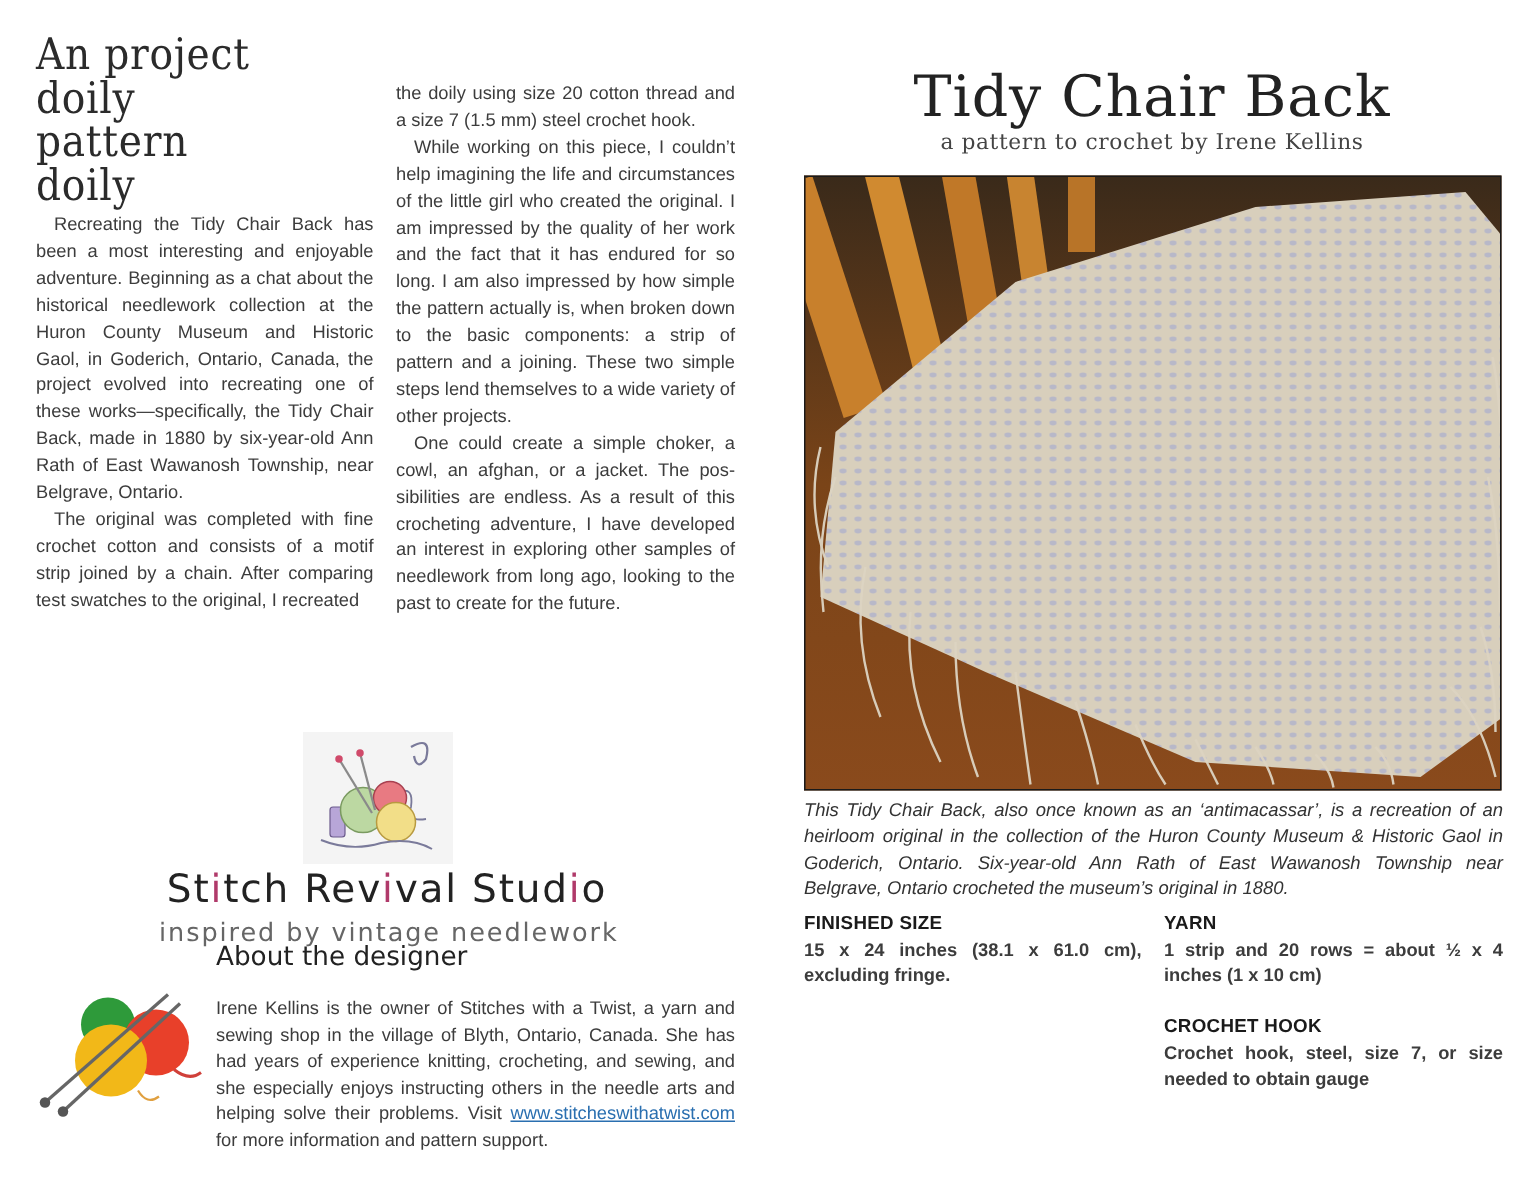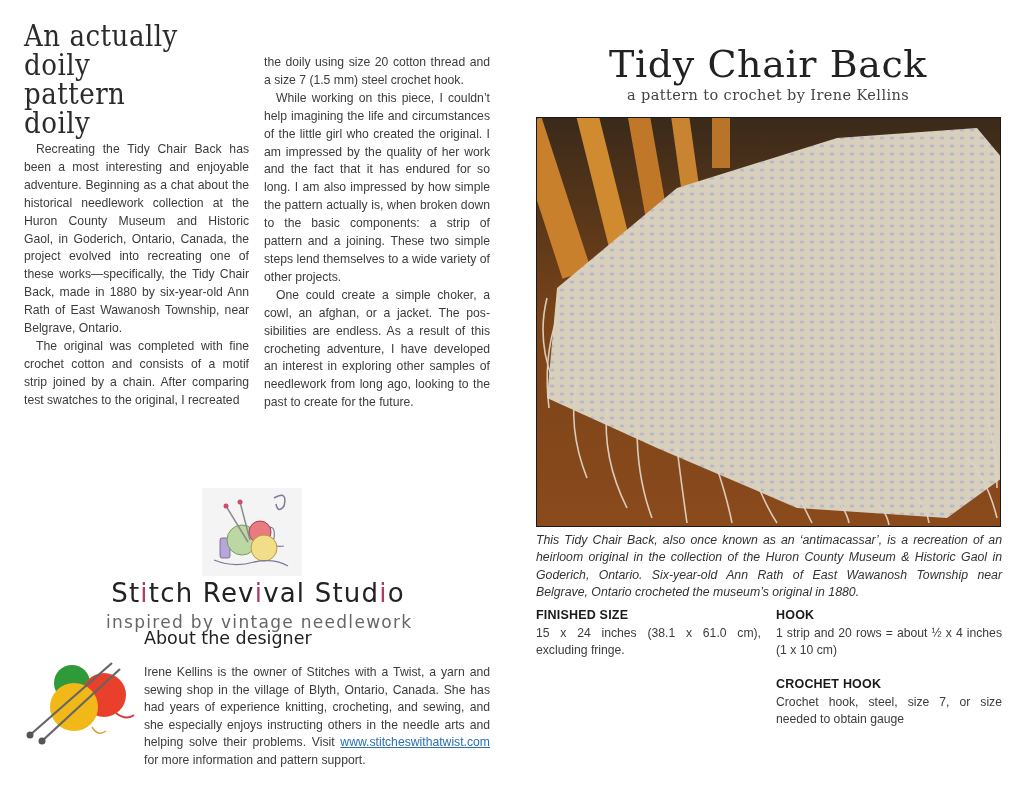--- a/index.html
+++ b/index.html
@@ -79,34 +79,34 @@
     border: 1.5px solid #1a1a1a; overflow: hidden;
     background: #6e3c14;
   }
   .caption {
     position: absolute; left: 536px; top: 532px; width: 466px;
     font-size: 12.3px; line-height: 17.4px; color: #333; font-style: italic; text-align: justify;
   }
 
   .spec { position: absolute; font-size: 12.2px; line-height: 17.5px; color: #3c3c3c; }
   .spec h4 { font-size: 12.5px; font-weight: bold; color: #1a1a1a; margin-bottom: 0; letter-spacing: 0.2px; }
-  .spec .val { text-align: justify; }
+  .spec .val { text-align: justify; font-weight: bold; }
   .spec-finished { left: 536px; top: 607px; width: 225px; }
   .spec-gauge { left: 776px; top: 607px; width: 226px; }
   .spec-yarn { left: 536px; top: 676px; width: 225px; }
   .spec-hook { left: 776px; top: 676px; width: 226px; }
 </style>
 </head>
 <body>
 
 <div class="page">
 
   <div class="col1">
     <h1 class="headline">
-      <span>An actually</span>
+      <span>An project</span>
       <span>doily</span>
       <span>pattern</span>
       <span>doily</span>
     </h1>
     <div class="body-text">
       <p>Recreating the Tidy Chair Back has been a most interesting and enjoyable adventure. Beginning as a chat about the historical needlework collection at the Huron County Museum and Historic Gaol, in Goderich, Ontario, Canada, the project evolved into recreating one of these works—specifically, the Tidy Chair Back, made in 1880 by six-year-old Ann Rath of East Wawanosh Township, near Belgrave, Ontario.</p>
       <p>The original was completed with fine crochet cotton and consists of a motif strip joined by a chain. After comparing test swatches to the original, I recreated</p>
     </div>
   </div>
 
@@ -202,21 +202,21 @@
     </svg>
   </div>
 
   <div class="caption">This Tidy Chair Back, also once known as an ‘antimacassar’, is a recreation of an heirloom original in the collection of the Huron County Museum &amp; Historic Gaol in Goderich, Ontario. Six-year-old Ann Rath of East Wawanosh Township near Belgrave, Ontario crocheted the museum’s original in 1880.</div>
 
   <div class="spec spec-finished">
     <h4>FINISHED SIZE</h4>
     <div class="val">15 x 24 inches (38.1 x 61.0 cm), excluding fringe.</div>
   </div>
   <div class="spec spec-gauge">
-    <h4>HOOK</h4>
+    <h4>YARN</h4>
     <div class="val">1 strip and 20 rows = about ½ x 4 inches (1 x 10 cm)</div>
   </div>
   <div class="spec spec-hook">
     <h4>CROCHET HOOK</h4>
     <div class="val">Crochet hook, steel, size 7, or size needed to obtain gauge</div>
   </div>
 
 </div>
 
 </body></html>

